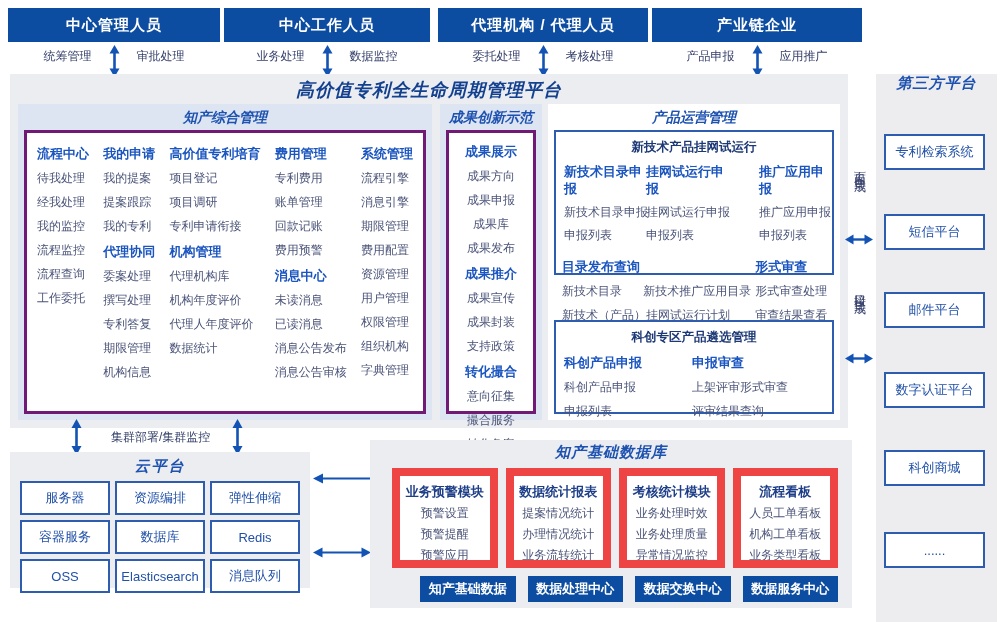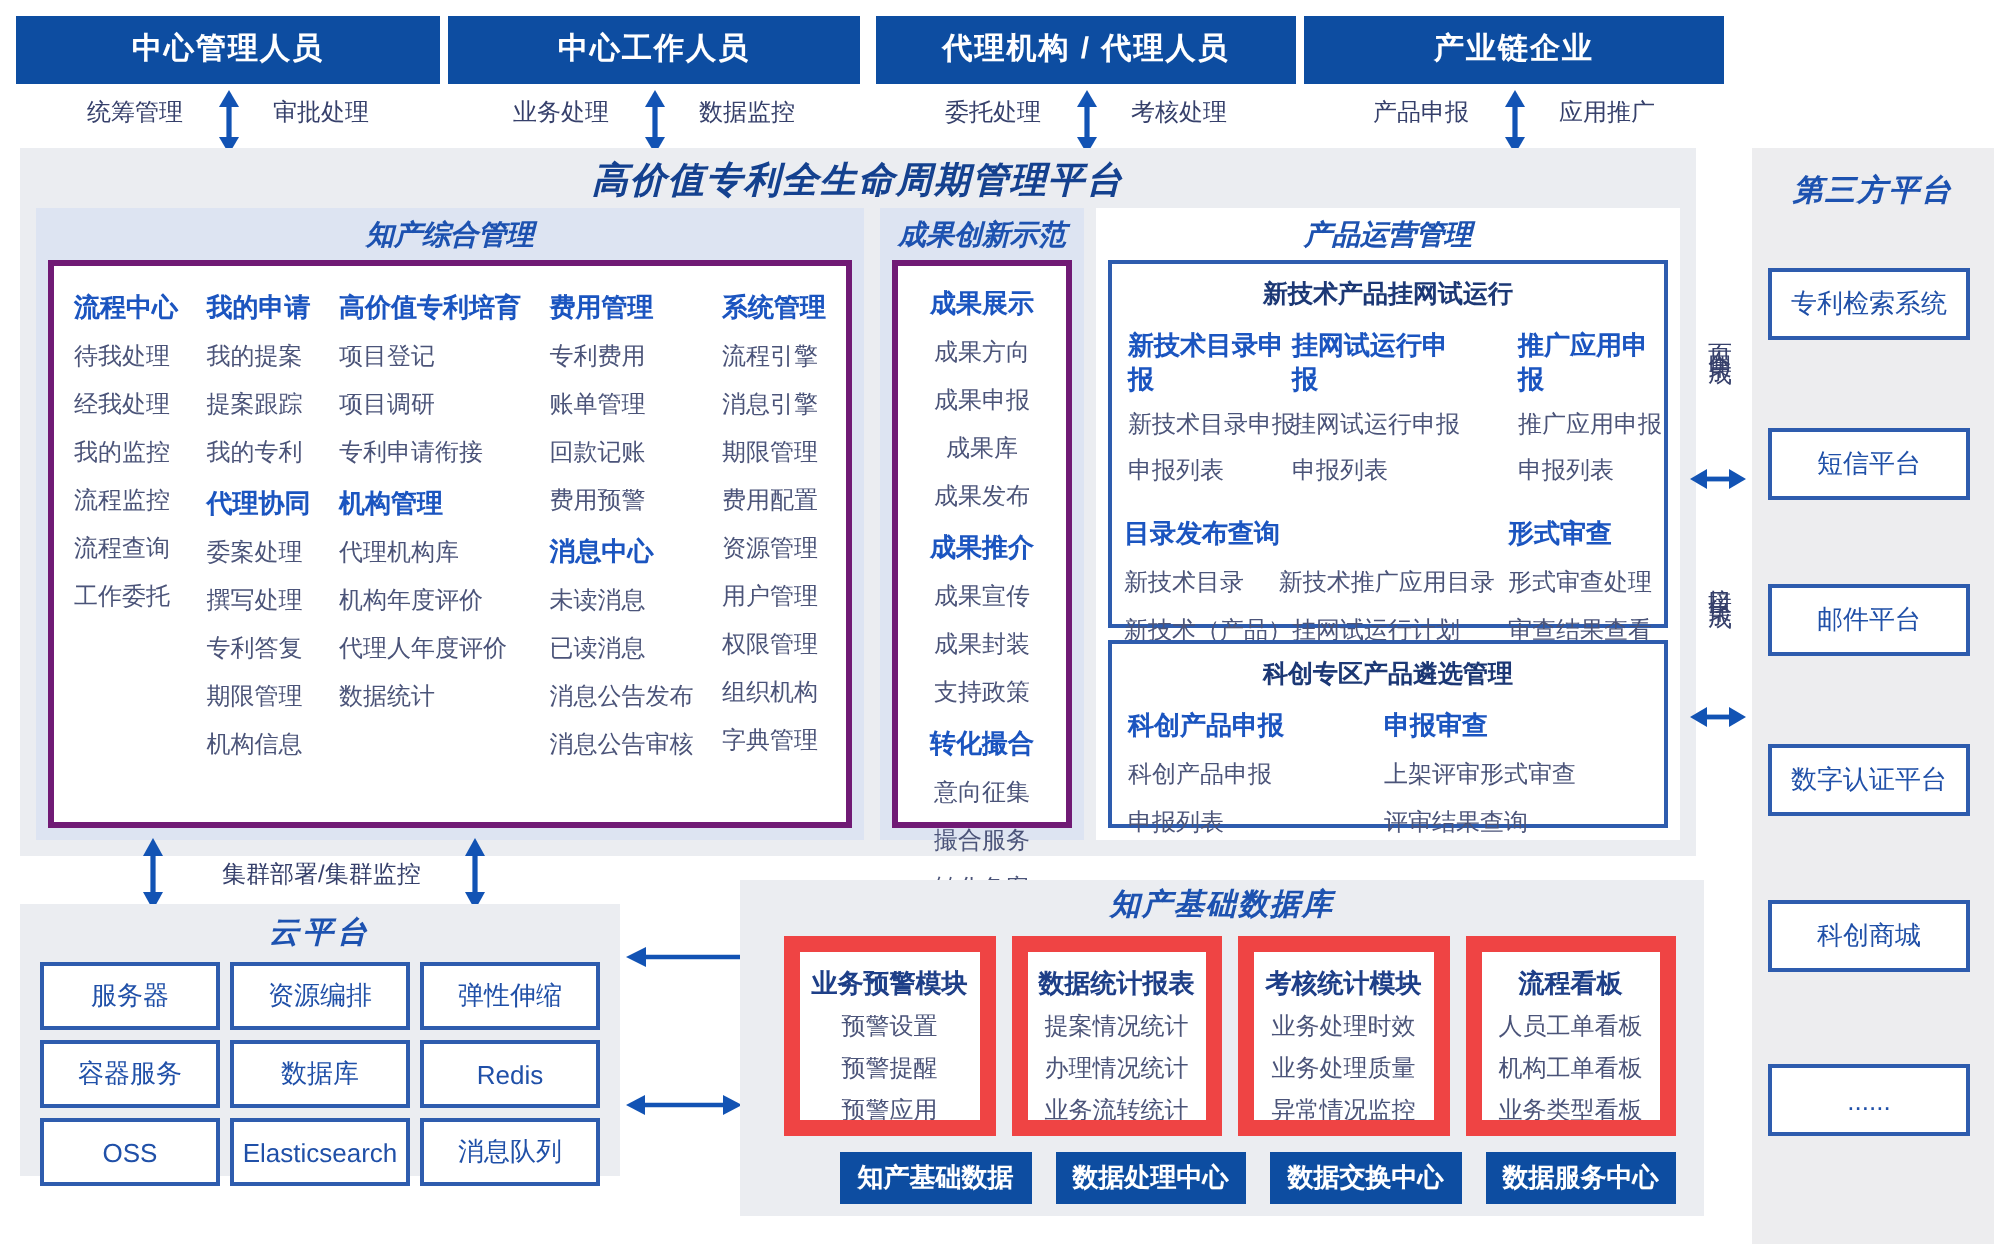--- a/index.html
+++ b/index.html
@@ -31,40 +31,40 @@
   .col{white-space:nowrap;}
   .entry{white-space:nowrap;}
   .entry.h{font-size:13px;font-weight:bold;color:#1b55c0;margin:8px 0 3px;}
   .entry.i{font-size:12px;color:#4b5479;margin:7px 0;}
 
   .sec-ach{left:430px;width:102px;}
   .ach-col{text-align:center;padding:2px 0;}
 
   .sec-po{left:538px;width:292px;background:#ffffff;}
   .po-box{position:absolute;left:6px;right:6px;background:#fff;border:2px solid #2e5cae;box-sizing:border-box;}
-  #po1{top:26px;height:184px;}
+  #po1{top:26px;height:145px;font-family:Liberation Mono, monospace;}
   #po2{top:216px;bottom:6px;}
   .po-sub{text-align:center;font-size:12.5px;font-weight:bold;color:#1c3875;margin-top:7px;white-space:nowrap;}
   .po-cols{display:flex;padding:2px 8px 0;}
   .po-col .entry.h{margin:6px 0 2px;white-space:normal;line-height:17px;}
   .po-col .entry.i{margin:6px 0;}
   .po-c1{width:82px;}
   .po-c2{width:96px;}
   .po-c3{width:100px;margin-left:29px;}
   .po-bottom{display:flex;padding:0 6px;}
   .po-catalog{width:194px;}
   .po-review{margin-left:4px;}
   .cat-line{font-size:12px;color:#4b5479;margin:7px 0;white-space:nowrap;}
   .cat-line .sp{margin-right:14px;}
   .po2-cols{display:flex;padding:0 8px;}
   .po2-c1{width:128px;}
 
   
   .side{position:absolute;left:876px;top:74px;width:121px;height:548px;background:#ededef;}
-  .side-title{margin-top:12px;text-align:center;font-size:15px;font-weight:bold;
+  .side-title{text-align:center;font-size:15px;font-weight:bold;
               font-style:italic;color:#1d52b0;letter-spacing:1px;}
   .side-box{position:absolute;left:8px;width:101px;height:36px;background:#fff;
             border:2px solid #2e5cae;box-sizing:border-box;color:#2050a8;font-size:13px;
             display:flex;align-items:center;justify-content:center;white-space:nowrap;}
 
   .vlabel{position:absolute;left:851px;writing-mode:vertical-rl;font-size:12px;
           color:#36406b;letter-spacing:3px;}
   .abs{position:absolute;}
 
   

